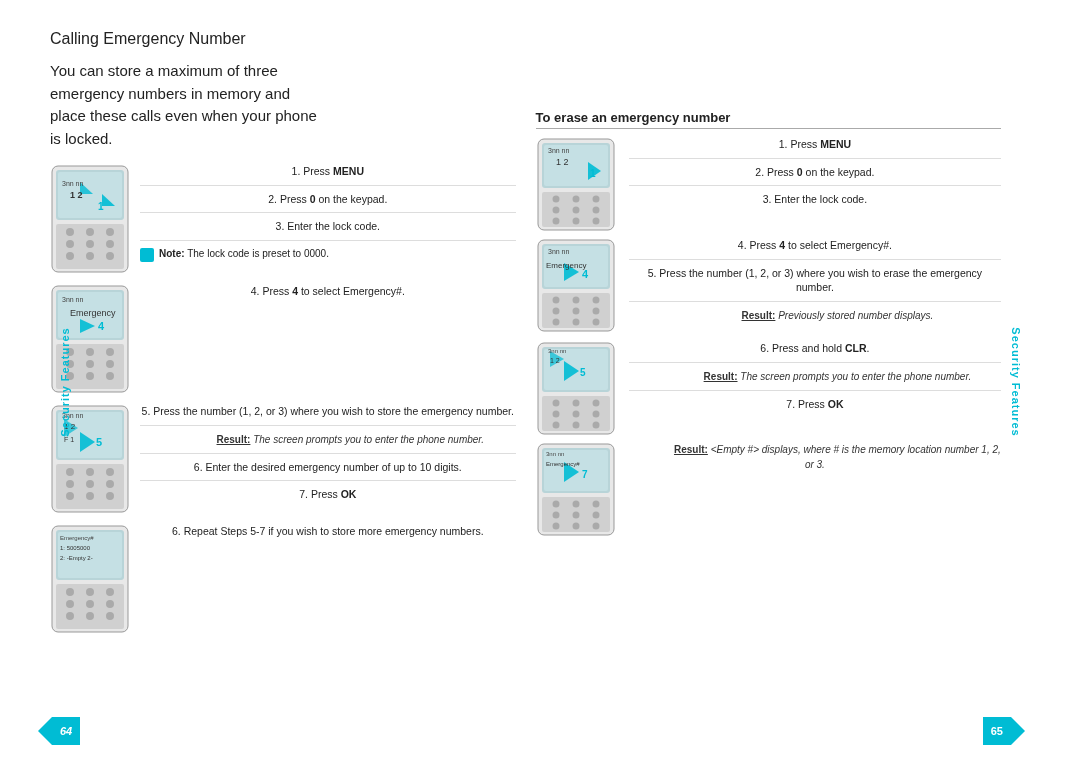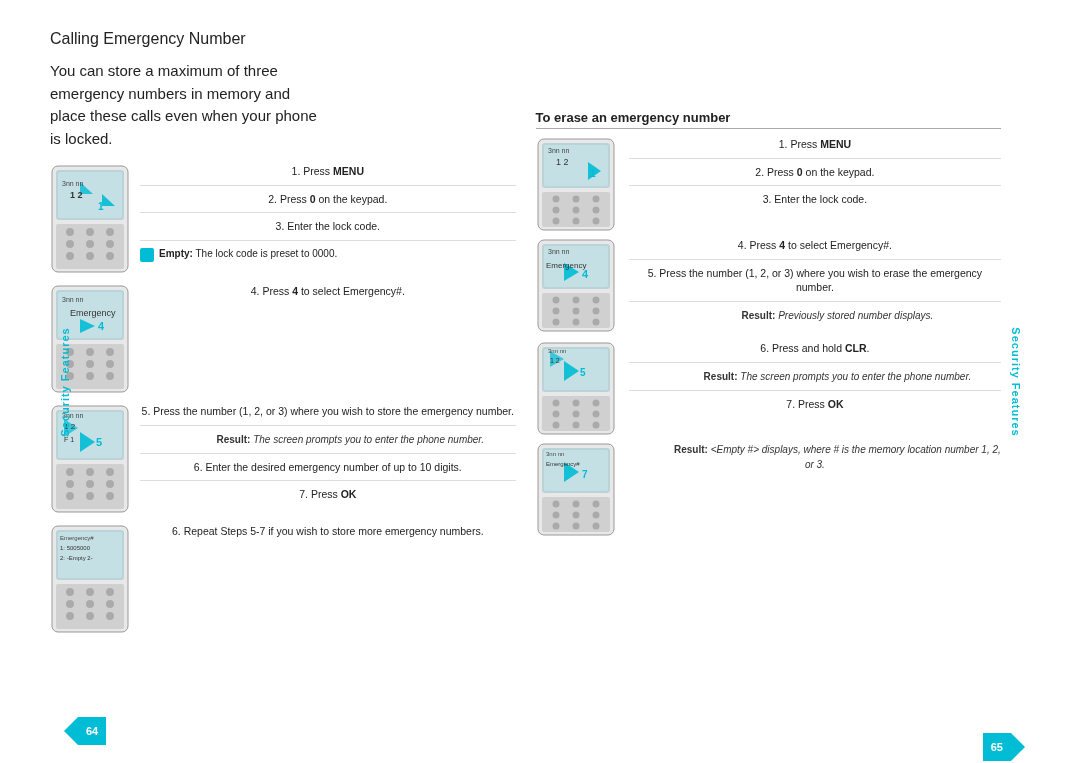--- a/index.html
+++ b/index.html
@@ -130,20 +130,21 @@
     }
 
     .result-text {
       font-size: 10px;
       color: #333;
       font-style: italic;
     }
 
     .result-text b {
       font-style: normal;
+      text-decoration: underline;
       margin-left: 45px;
     }
 
     .note-box {
       display: flex;
       flex-direction: row;
       gap: 5px;
       align-items: flex-start;
       margin: 4px 0 6px 0;
       font-size: 10px;
@@ -156,29 +157,30 @@
       background: #00bcd4;
       border-radius: 2px;
       flex-shrink: 0;
       margin-top: 1px;
     }
 
     
     .page-num-left {
       position: absolute;
       bottom: 18px;
-      left: 64px;
+      left: 38px;
       display: flex;
       align-items: center;
       gap: 0;
+      font-style: italic;
     }
 
     .page-num-right {
       position: absolute;
-      bottom: 2px;
+      bottom: 18px;
       right: 55px;
       display: flex;
       align-items: flex-end;
     }
 
     .page-arrow {
       width: 0;
       height: 0;
       border-style: solid;
     }
@@ -267,21 +269,21 @@
             <text x="20" y="34" font-size="9" fill="#333" font-weight="bold">1  2</text>
             <text x="48" y="46" font-size="10" fill="#00bcd4" font-weight="bold">1</text>
           </svg>
         </div>
         <div class="steps-column">
           <div class="step-item">1. Press <b>MENU</b></div>
           <div class="step-item">2. Press <b>0</b> on the keypad.</div>
           <div class="step-item">3. Enter the lock code.</div>
           <div class="step-item note-box">
             <div class="note-icon"></div>
-            <span><b>Empty:</b> The lock code is preset to 0000.</span>
+            <span><b>Note:</b> The lock code is preset to 0000.</span>
           </div>
         </div>
       </div>
 
       <div class="two-col-section">
         <div class="phone-image">
           <svg viewBox="0 0 80 110" width="80" height="110">
             <rect x="2" y="2" width="76" height="106" rx="6" ry="6" fill="#e8e8e8" stroke="#999" stroke-width="1"></rect>
             <rect x="6" y="6" width="68" height="50" rx="3" ry="3" fill="#b8d4d8"></rect>
             <rect x="8" y="8" width="64" height="46" rx="2" ry="2" fill="#c5e0e4"></rect>

